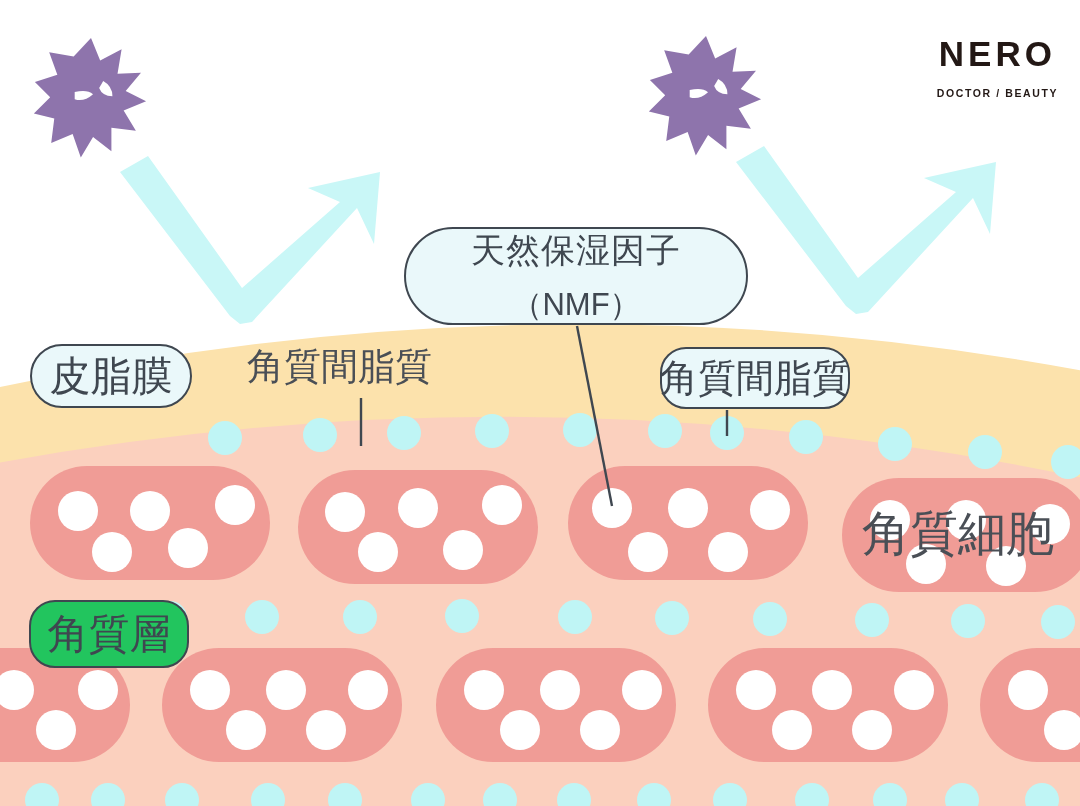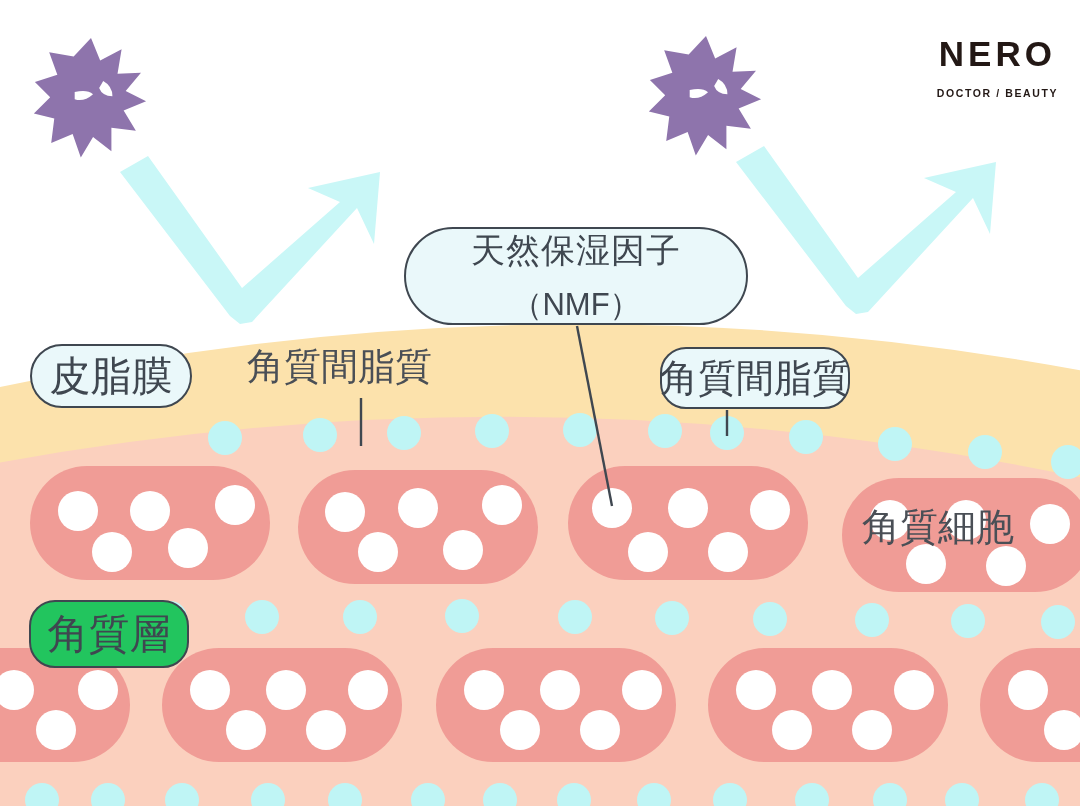--- a/index.html
+++ b/index.html
@@ -114,21 +114,21 @@
   }
   .lbl-lipid {
     left: 247px;
     top: 342px;
     font-size: 37px;
     text-align: center;
   }
   .lbl-corneocyte {
     left: 862px;
     top: 502px;
-    font-size: 38px;
+    font-size: 48px;
   }
 </style>
 </head>
 <body>
 
 <div id="stage">
 
   <div class="logo">
     <span class="logo-main">NERO</span>
     <span class="logo-sub">DOCTOR / BEAUTY</span>

